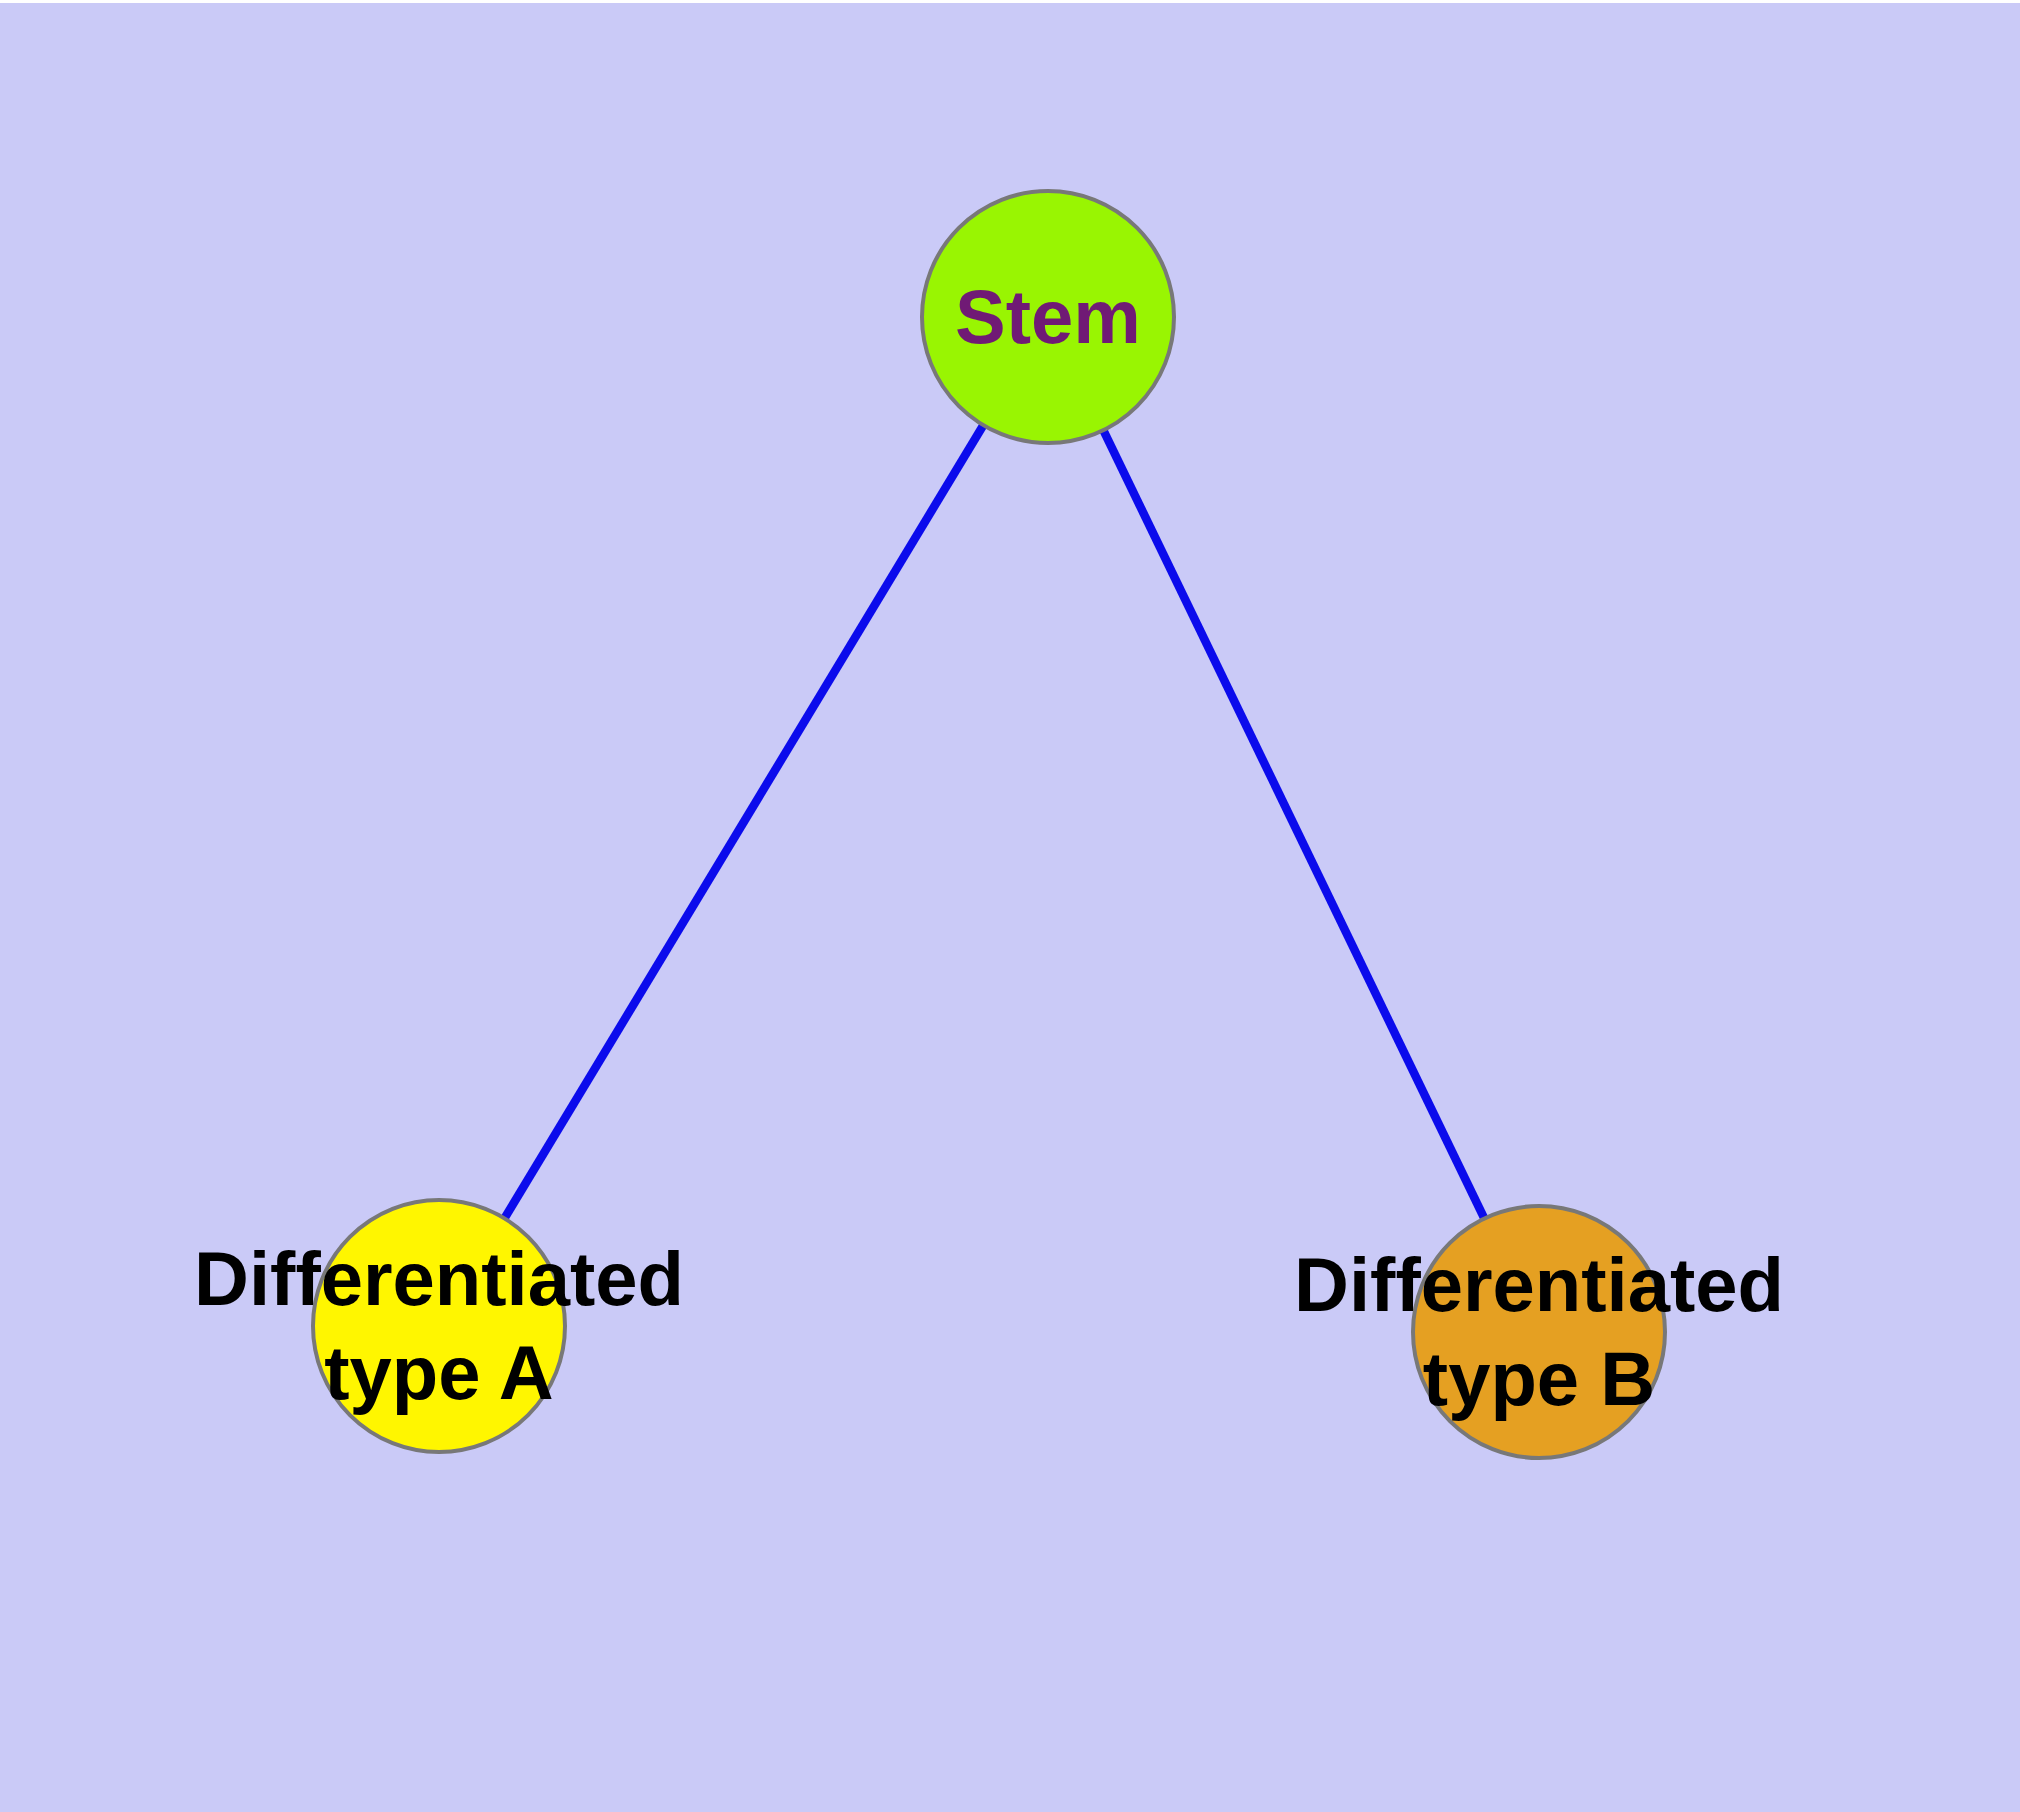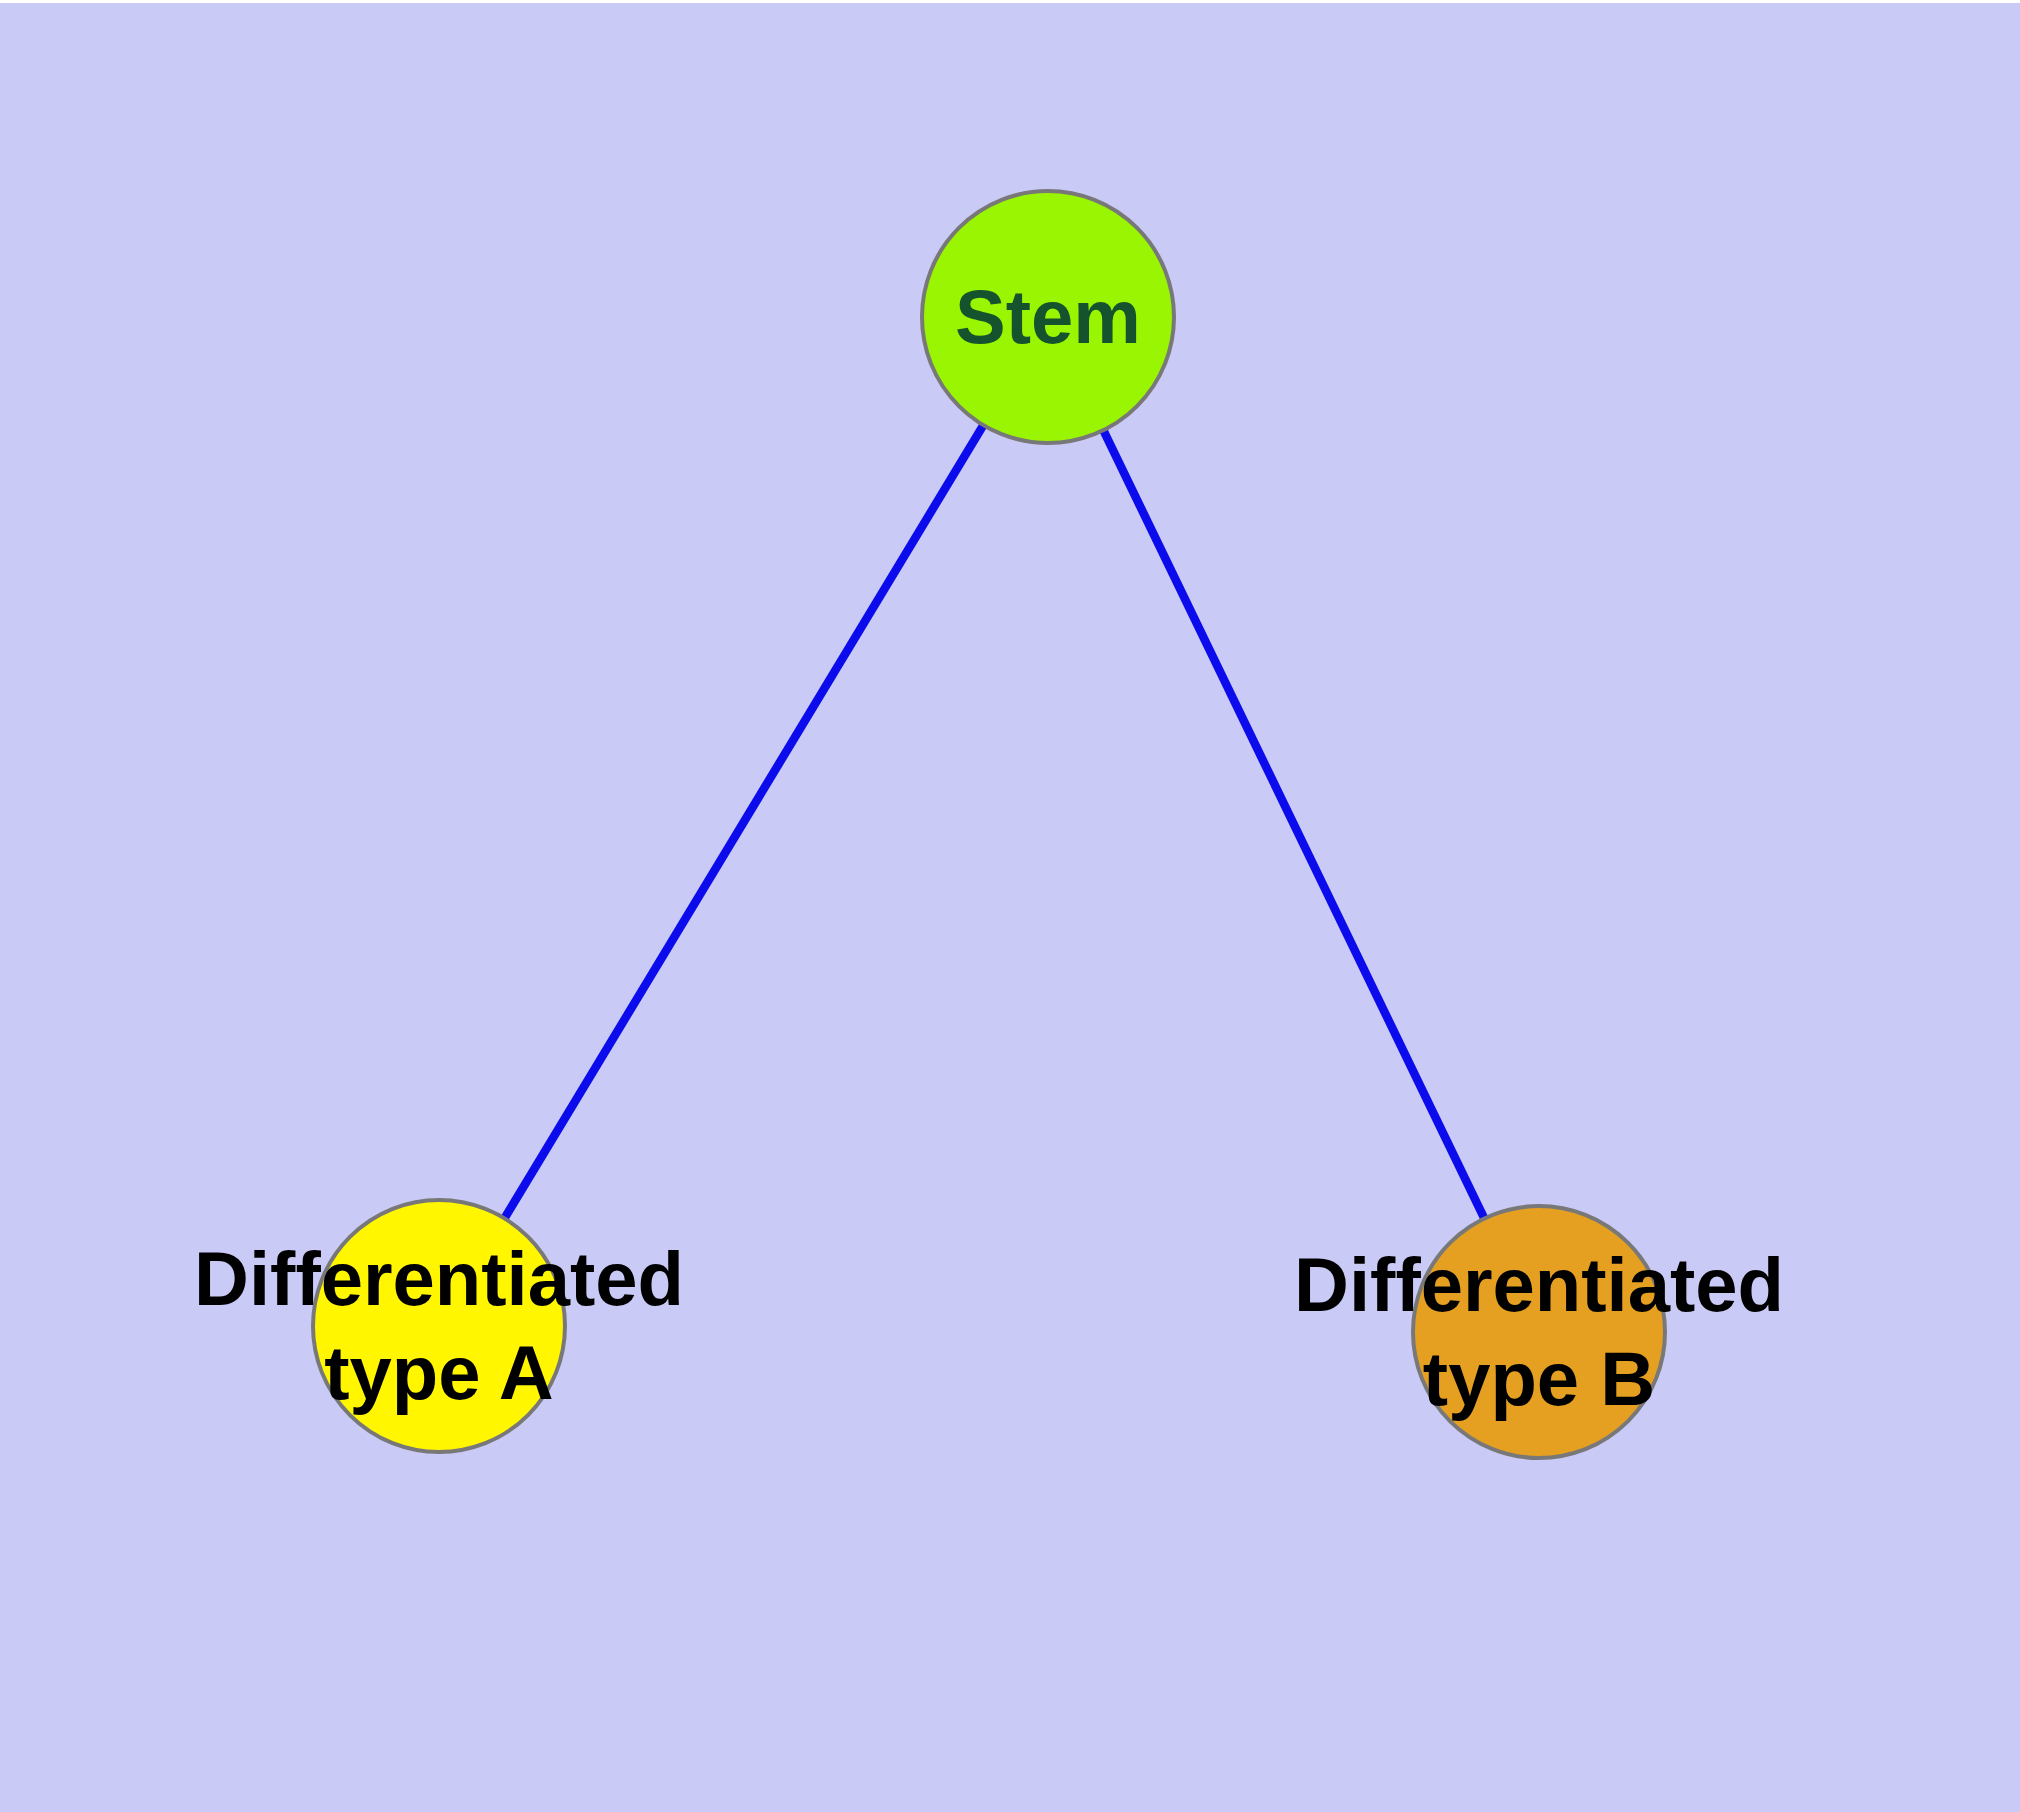--- a/index.html
+++ b/index.html
@@ -58,19 +58,19 @@
 
   <svg class="edges" xmlns="http://www.w3.org/2000/svg" viewBox="0 0 2384 2138" width="2021" height="1812">
     <line x1="1237" y1="374" x2="518" y2="1565" stroke="#0B0BEC" stroke-width="10"></line>
     <line x1="1237" y1="374" x2="1816" y2="1572" stroke="#0B0BEC" stroke-width="10"></line>
   </svg>
 
   <div class="node" style="left: 1048px; top: 317px; width: 256px; height: 256px; background: rgb(153, 245, 2); border-color: rgb(120, 120, 120);"></div>
   <div class="node" style="left: 439px; top: 1326px; width: 256px; height: 256px; background: rgb(255, 246, 0); border-color: rgb(120, 120, 120);"></div>
   <div class="node" style="left: 1539px; top: 1332px; width: 256px; height: 256px; background: rgb(229, 160, 34); border-color: rgb(120, 120, 120);"></div>
 
-  <div class="node-label" style="left: 1048px; top: 317px; color: #14532d;">Stem</div>
+  <div class="node-label" style="left: 1048px; top: 317px; color: #701a75;">Stem</div>
   <div class="node-label" style="left: 439px; top: 1326px; color: rgb(0, 0, 0);">Differentiated
 type A</div>
   <div class="node-label" style="left: 1539px; top: 1332px; color: rgb(0, 0, 0);">Differentiated
 type B</div>
 </div>
 
 
 </body></html>

